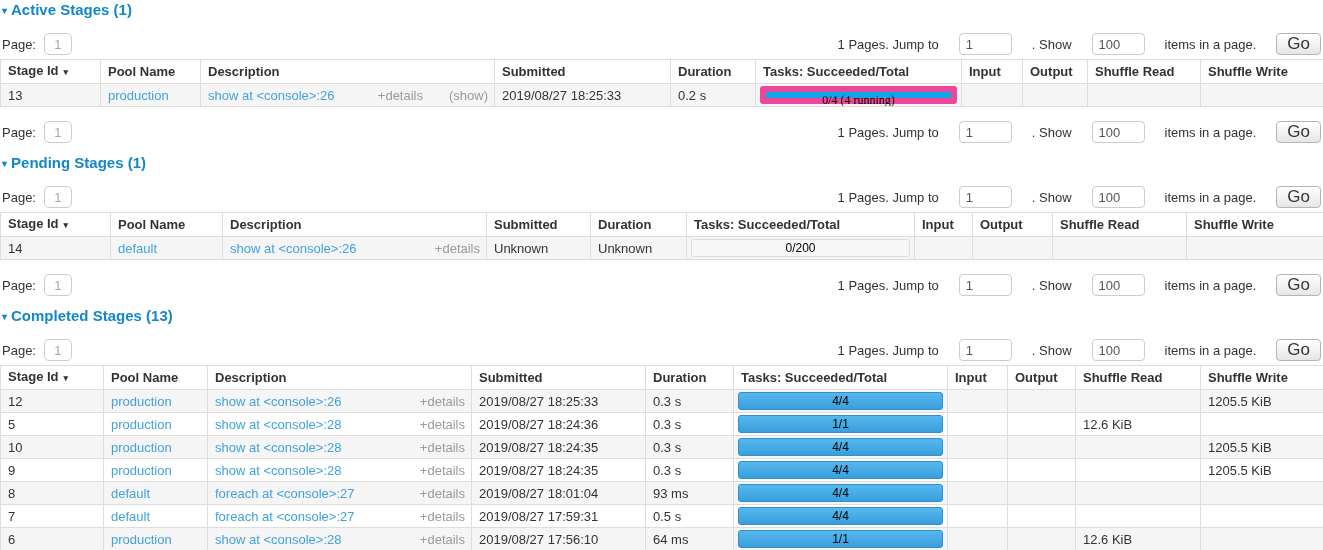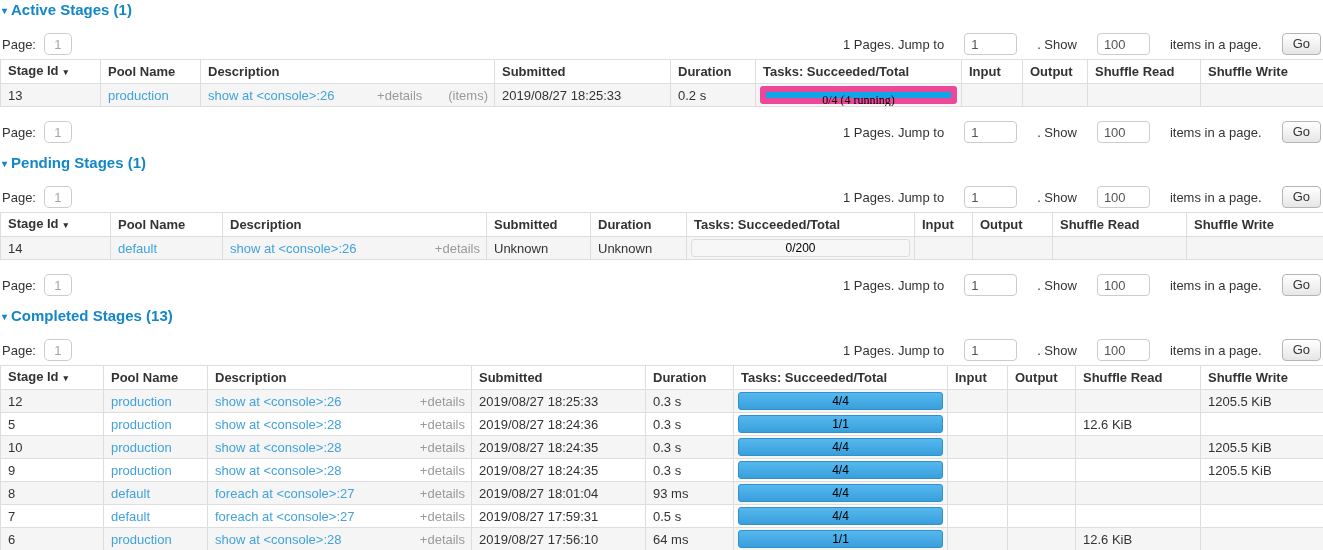--- a/index.html
+++ b/index.html
@@ -21,21 +21,21 @@
   .page-input {
     width:28px; height:22px; border:1px solid #ccc; border-radius:5px;
     text-align:center; color:#a6a6a6; font-size:13px; font-family:inherit; outline:none;
   }
   .text-input {
     width:53px; height:22px; border:1px solid #ccc; border-radius:4px;
     color:#555; font-size:13px; padding:0 6px; font-family:inherit; outline:none;
   }
   .go-btn {
     height:22px; padding:0 10px; border:1px solid #b5b5b5; border-radius:4px;
-    background:linear-gradient(#ffffff,#e6e6e6); color:#333; font-size:13px;
+    background:linear-gradient(#ffffff,#e6e6e6); color:#333; font-size:17px;
     font-family:inherit; cursor:pointer; line-height:18px;
   }
   table { border-collapse:collapse; table-layout:fixed; width:1323px; margin:0 0 14px 0; }
   th, td {
     border:1px solid #ddd; padding:4px 4px 4px 7px; white-space:nowrap;
     overflow:hidden; text-align:left; font-size:13px; line-height:13px; height:22px;
   }
   th { font-weight:bold; color:#333; background:#fff; }
   tbody tr:nth-child(odd) { background:#f5f5f5; }
   tbody tr:nth-child(even) { background:#fff; }
@@ -107,21 +107,21 @@
         </thead>
         <tbody>
           <tr>
             <td>13</td>
             <td><a class="link">production</a></td>
             <td>
               <div class="desc-cell">
                 <a class="link">show at &lt;console&gt;:26</a>
                 <span class="desc-right">
                   <a class="muted-link">+details</a>
-                  <a class="muted-link">(items)</a>
+                  <a class="muted-link">(show)</a>
                 </span>
               </div>
             </td>
             <td>2019/08/27 18:25:33</td>
             <td>0.2 s</td>
             <td class="tasks-td">
               <div class="bar running"><span>0/4 (4 running)</span></div>
             </td>
             <td></td>
             <td></td>

